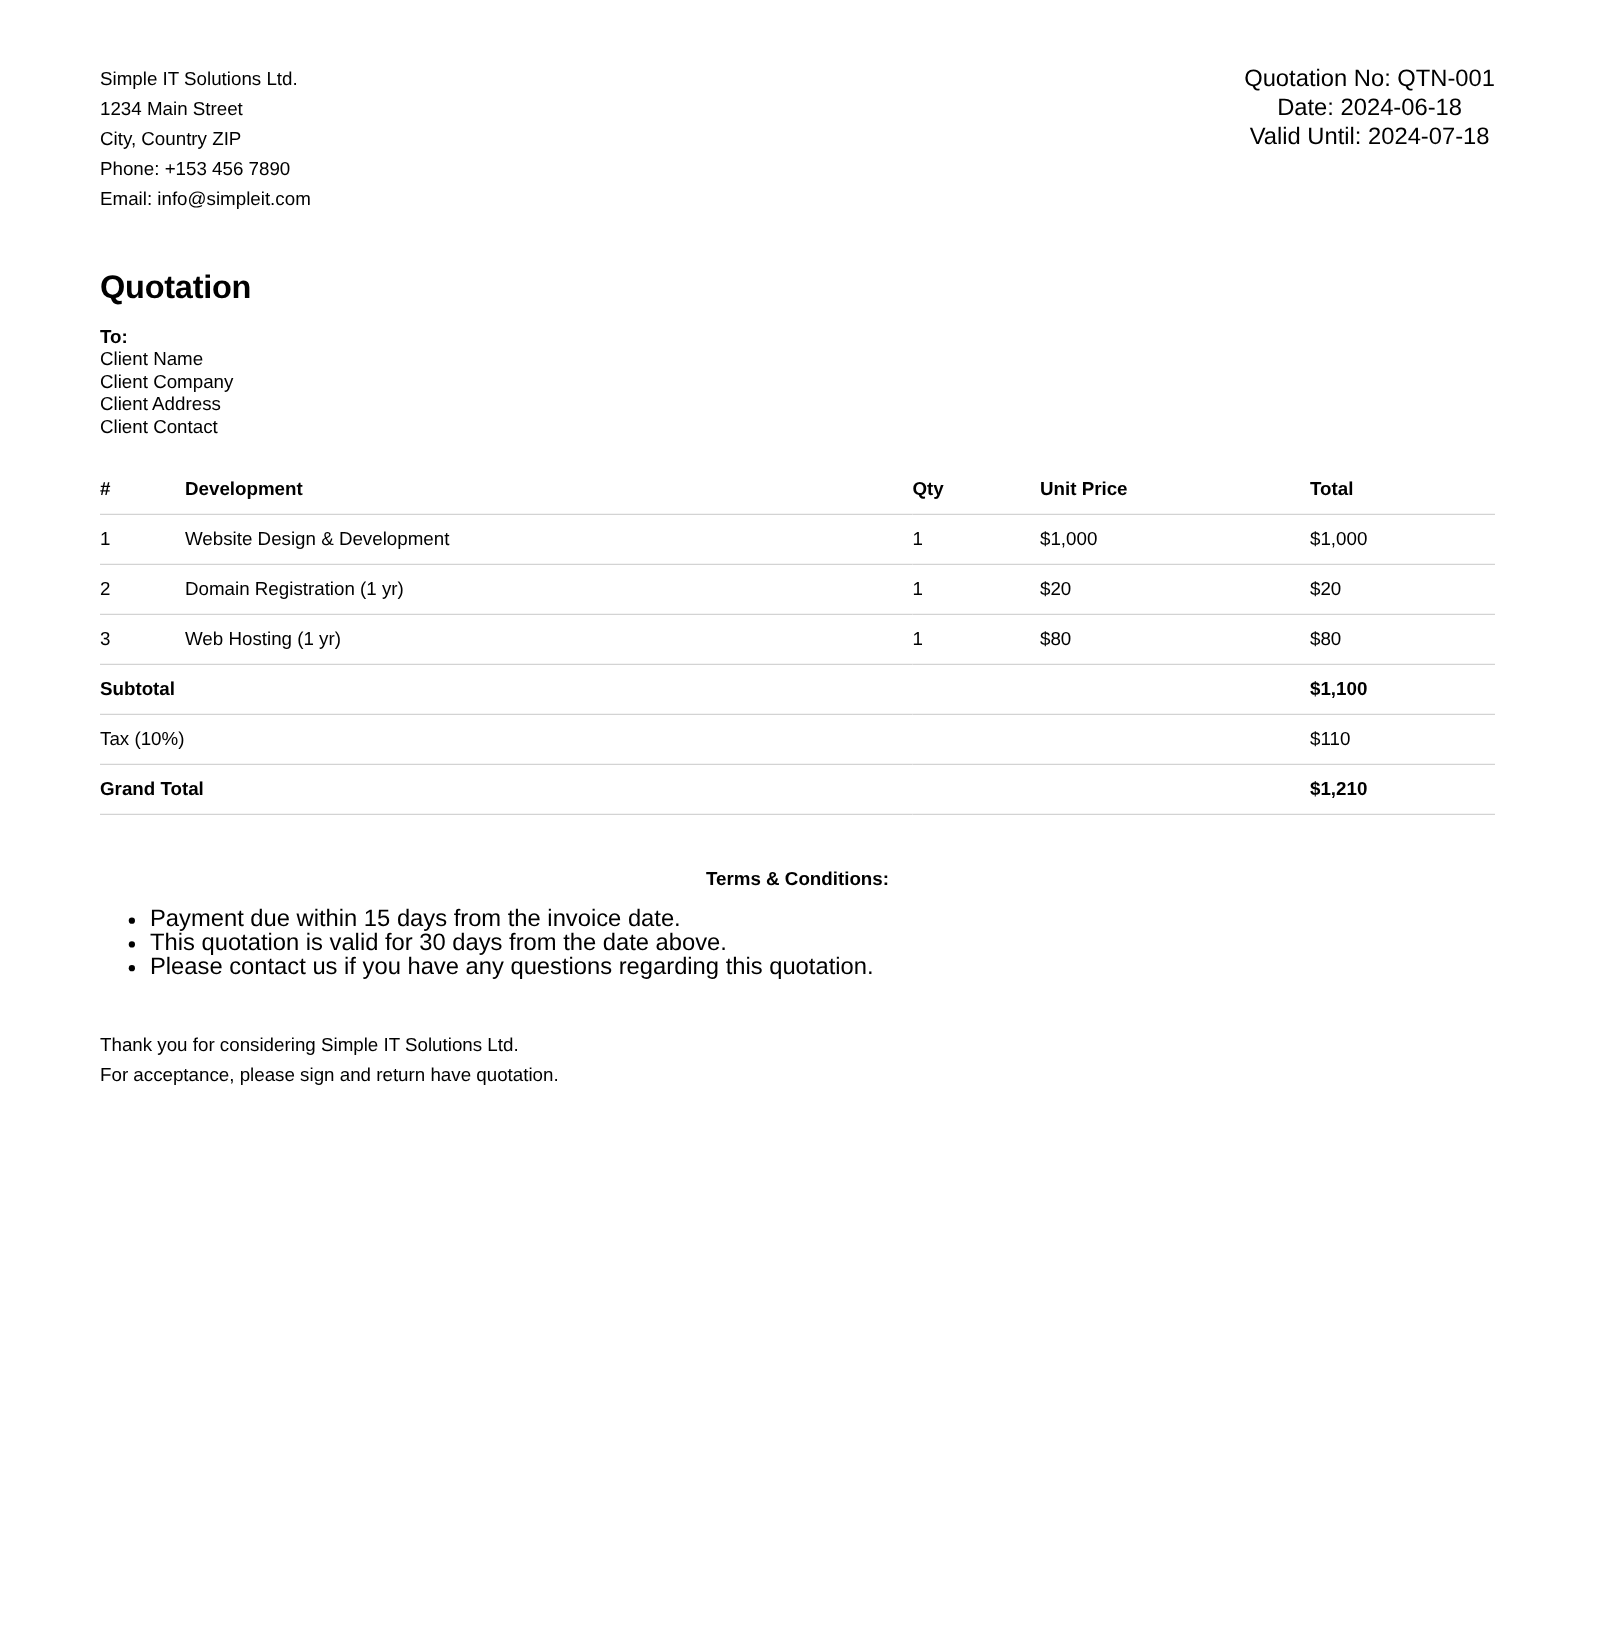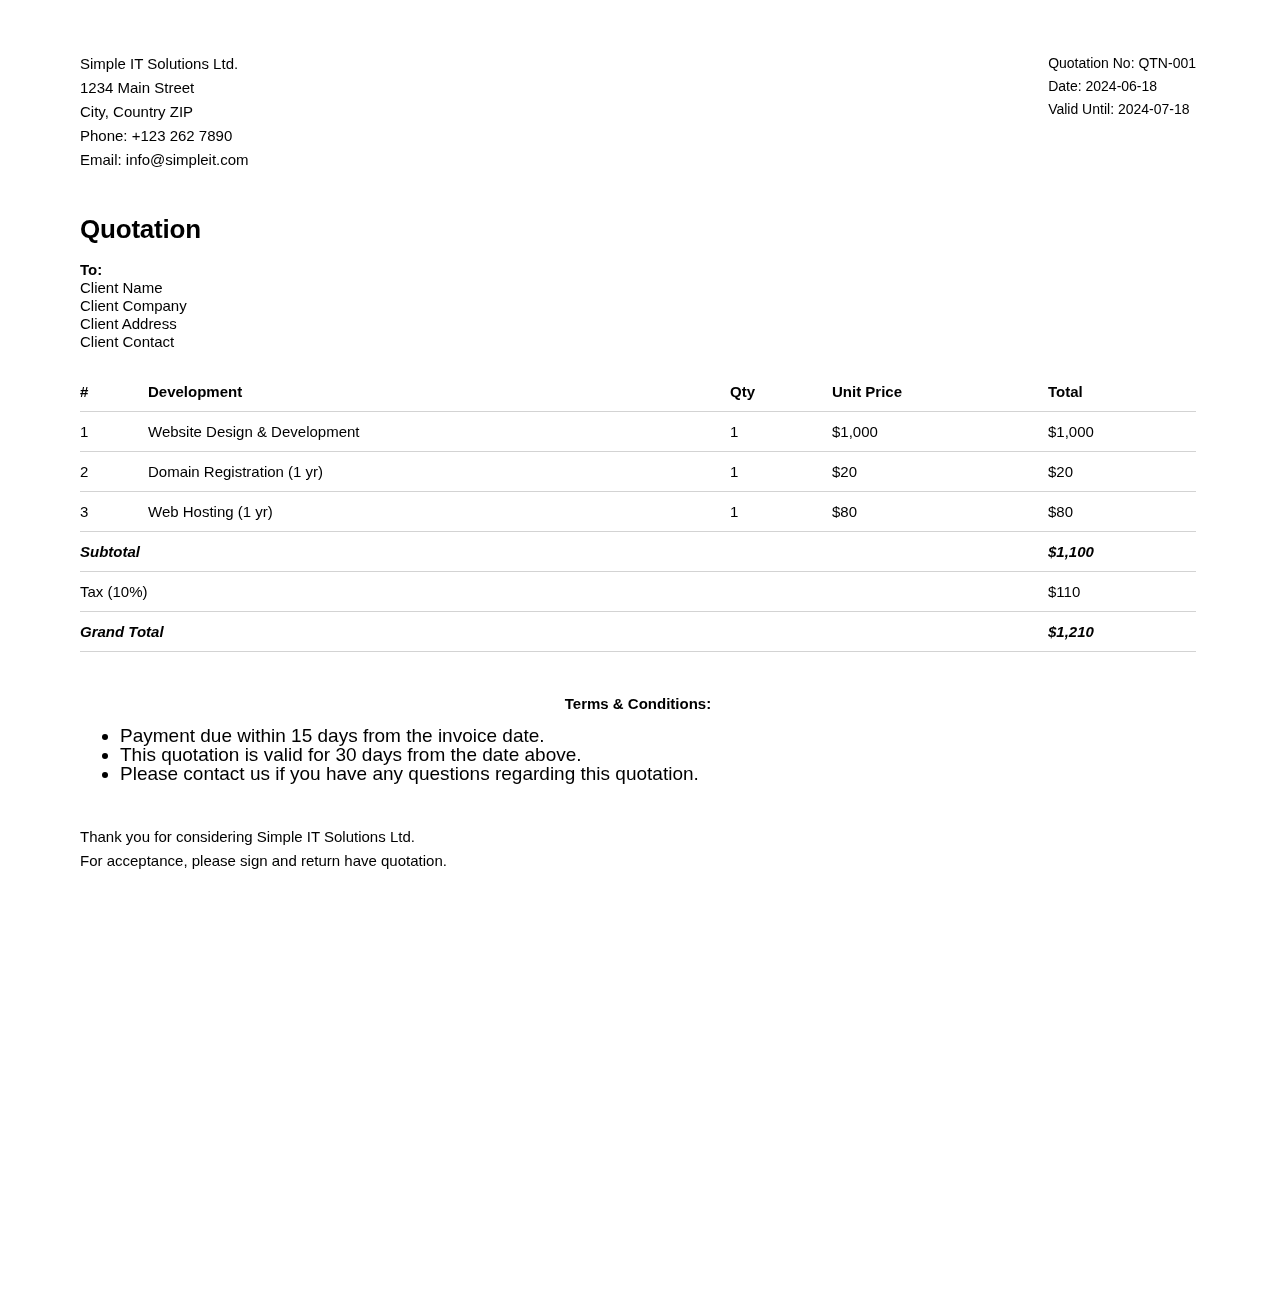--- a/index.html
+++ b/index.html
@@ -29,23 +29,23 @@
     justify-content: space-between;
     align-items: flex-start;
     padding-top: 12px;
   }
   .company-block {
     line-height: 24px;
     font-size: 15px;
   }
   .company-block div { white-space: pre; }
   .meta-block {
-    text-align: left;
+    text-align: center;
     line-height: 23px;
-    font-size: 14px;
+    font-size: 19px;
   }
 
   
   .title {
     font-size: 26px;
     font-weight: bold;
     margin: 42px 0 0 0;
     letter-spacing: -0.2px;
   }
   .client-block {
@@ -78,21 +78,21 @@
   .col-num   { width: 68px; }
   .col-desc  { width: 582px; }
   .col-qty   { width: 102px; }
   .col-price { width: 216px; }
   .col-total { width: 148px; }
 
   td.total-label {
     text-align: right;
     padding-right: 16px;
   }
-  .bold { font-weight: bold; font-style: italic; }
+  .bold { font-weight: bold; }
 
   
   .terms-heading {
     font-weight: bold;
     font-size: 15px;
     margin-top: 43px;
     text-align: center;
   }
   ul.terms {
     margin: 14px 0 0 0;
@@ -113,21 +113,21 @@
 <body>
 
 <div class="page">
 
   <div class="doc-header">
 
     <div class="company-block">
       <div>Simple IT Solutions Ltd.</div>
       <div>1234 Main Street</div>
       <div>City, Country ZIP</div>
-      <div>Phone: +123 262 7890</div>
+      <div>Phone: +153 456 7890</div>
       <div>Email: info@simpleit.com</div>
     </div>
 
     <div class="meta-block">
       <div>Quotation No: QTN-001</div>
       <div>Date: 2024-06-18</div>
       <div>Valid Until: 2024-07-18</div>
     </div>
 
   </div>

